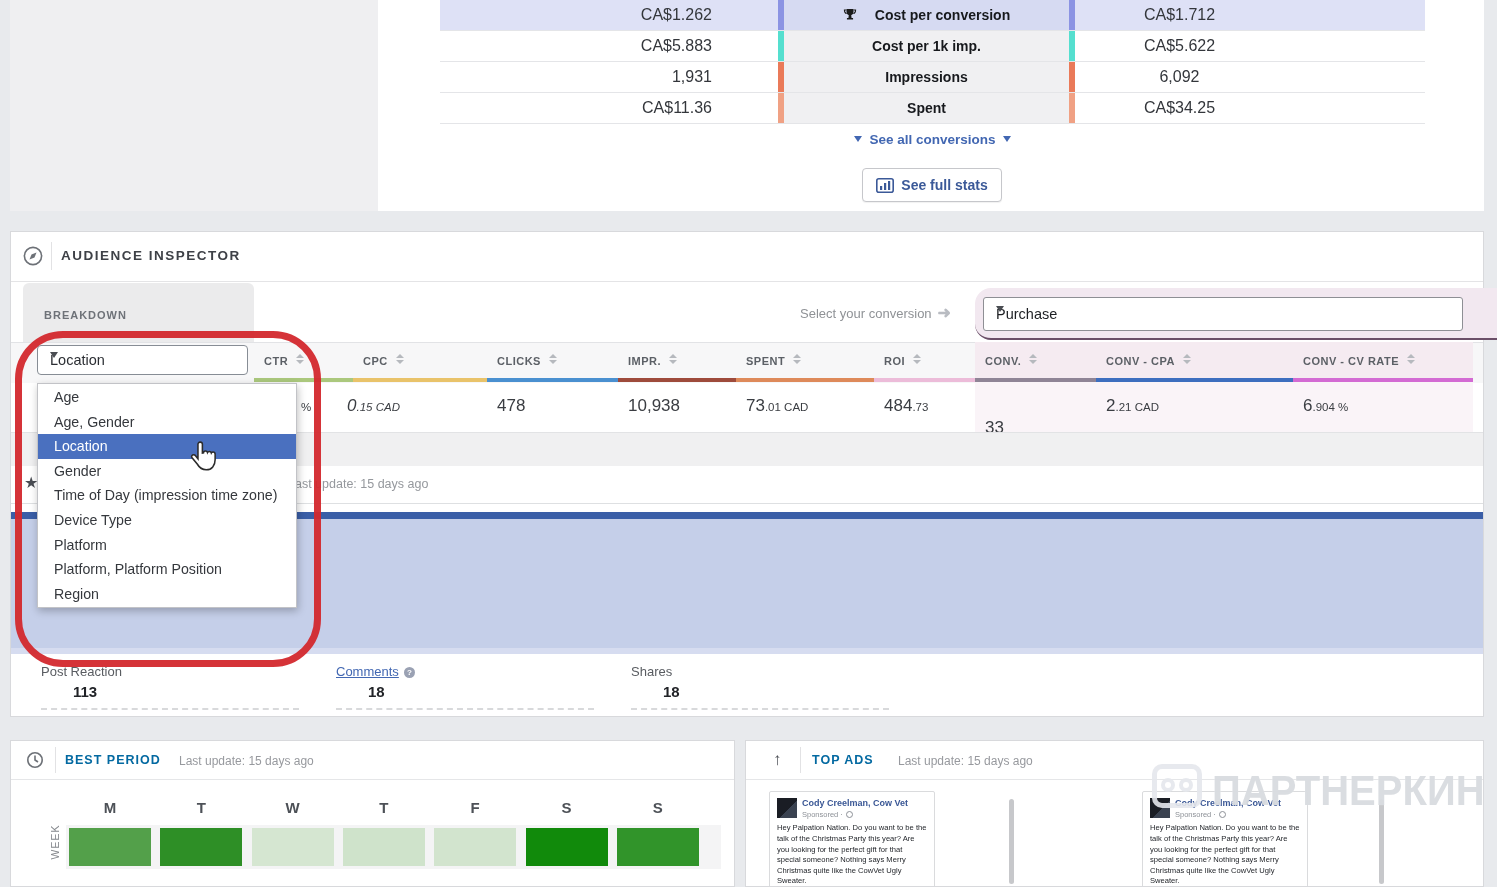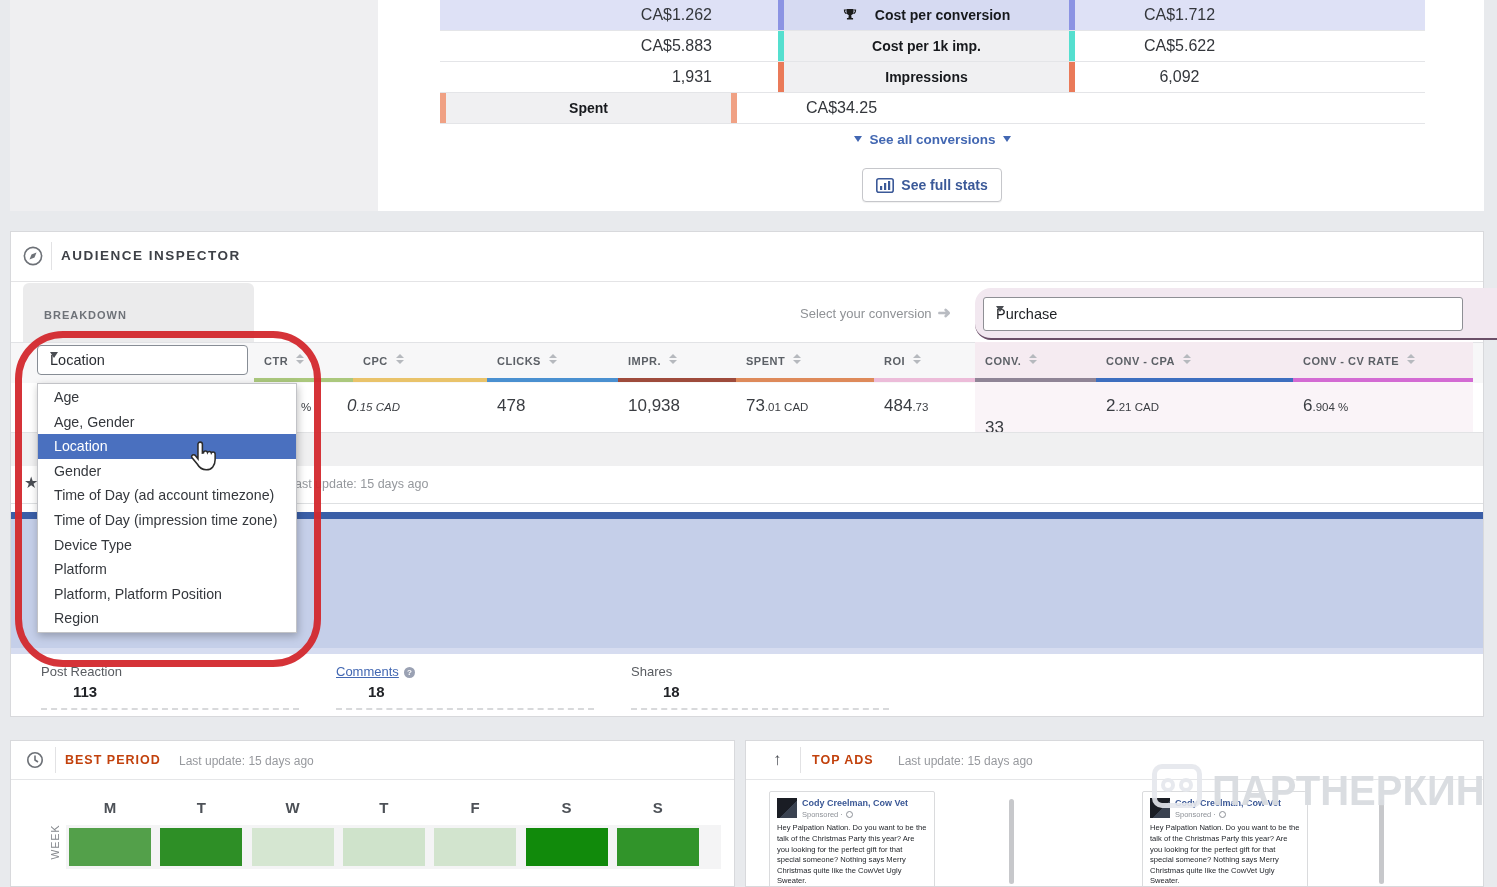--- a/index.html
+++ b/index.html
@@ -73,21 +73,21 @@
   .bd-select span{position:absolute;left:12px;top:6px;font-size:14.5px;color:#2b2e33;}
   .bd-menu{left:37px;top:383px;width:258px;background:#fff;border:1px solid #c2c3c7;box-shadow:1px 3px 8px rgba(0,0,0,.25);z-index:20;padding:1px 0;}
   .bd-item{height:24.6px;line-height:24.6px;padding-left:16px;font-size:14.2px;color:#35383d;cursor:pointer;white-space:nowrap;}
   .bd-item.sel{background:#4a70bf;color:#fff;}
   .red-ring{left:15px;top:331px;width:292px;height:322px;border:7px solid rgba(211,40,45,.95);border-radius:48px;z-index:40;pointer-events:none;}
   .cursor{left:190px;top:441px;z-index:50;pointer-events:none;}
 
   
   .bp-card{left:10px;top:740px;width:725px;height:147px;overflow:hidden;}
   .bhead{position:absolute;left:0;top:0;width:100%;height:38px;border-bottom:1px solid #e5e6e8;background:#fff;}
-  .btitle{position:absolute;left:54px;top:12px;font-size:12.5px;font-weight:bold;letter-spacing:1px;color:#c2410c;}
+  .btitle{position:absolute;left:54px;top:12px;font-size:12.5px;font-weight:bold;letter-spacing:1px;color:#0369a1;}
   .bupdate{position:absolute;top:13px;font-size:12px;color:#97999e;}
   .bp-strip{position:absolute;left:55px;top:84px;width:655px;height:44px;background:#f4f4f5;}
   .day-letter{position:absolute;top:58px;width:82px;text-align:center;font-size:15px;font-weight:bold;color:#4d5157;}
   .day-sq{position:absolute;top:87px;width:82px;height:38px;}
   .week-label{position:absolute;left:22px;top:95px;font-size:10.5px;color:#85888d;letter-spacing:1px;transform:rotate(-90deg);transform-origin:center;width:44px;text-align:center;}
   .up-arrow{position:absolute;left:27px;top:9px;font-size:17px;color:#4b4e54;font-weight:bold;}
   .ta-card{left:745px;top:740px;width:739px;height:147px;overflow:hidden;}
   .ad-box{position:absolute;top:50px;width:166px;height:120px;background:#fff;border:1px solid #dadbdd;border-radius:2px;box-sizing:border-box;padding:6px 7px;overflow:hidden;}
   .ad-head{display:flex;gap:5px;}
   .ad-avatar{width:20px;height:20px;background:linear-gradient(135deg,#1a1d24 55%,#3a4250 56%);flex:none;}
@@ -138,20 +138,21 @@
         <div class="sleft">1,931</div>
         <div class="sbar" style="background: rgb(234, 122, 89);"></div>
         <div class="sname">
           <span>Impressions</span>
         </div>
         <div class="sbar" style="background: rgb(234, 122, 89);"></div>
         <div class="sright">6,092</div>
         <div class="sfill"></div>
       </div>
       <div class="srow">
+        <div class="sleft">CA$11.36</div>
         <div class="sbar" style="background: rgb(240, 161, 132);"></div>
         <div class="sname">
           <span>Spent</span>
         </div>
         <div class="sbar" style="background: rgb(240, 161, 132);"></div>
         <div class="sright">CA$34.25</div>
         <div class="sfill"></div>
       </div>
     </div>
   <div class="abs see-all" style="left:412px;top:132px;">
@@ -247,21 +248,20 @@
 
 <div class="abs bd-select">
   <span>Location</span>
   <span class="caret"></span>
 </div>
 <div class="abs bd-menu" id="bd-menu">
     <div class="bd-item">Age</div>
     <div class="bd-item">Age, Gender</div>
     <div class="bd-item sel">Location</div>
     <div class="bd-item">Gender</div>
-    <div class="bd-item">Time of Day (ad account timezone)</div>
     <div class="bd-item">Time of Day (impression time zone)</div>
     <div class="bd-item">Device Type</div>
     <div class="bd-item">Platform</div>
     <div class="bd-item">Platform, Platform Position</div>
     <div class="bd-item">Region</div>
   </div>
 
 <div class="abs red-ring"></div>
 <svg class="abs cursor" width="27" height="31" viewBox="0 0 24 28">
   <path d="M9 1c1.2 0 2 .8 2 2v8l1-.2c0-1 .8-1.8 1.8-1.8.9 0 1.6.6 1.8 1.4.3-.6 1-1 1.7-1 .9 0 1.6.6 1.8 1.4.3-.5.9-.8 1.5-.8 1.1 0 1.9.9 1.9 2v5c0 5-3 9-8 9-4 0-6-1.5-8-5L1.5 15c-.7-1.2.2-2.6 1.6-2.6.7 0 1.3.3 1.7.9L7 16V3c0-1.2.8-2 2-2z" fill="#fff" stroke="#2b2b2b" stroke-width="1.4"></path>

